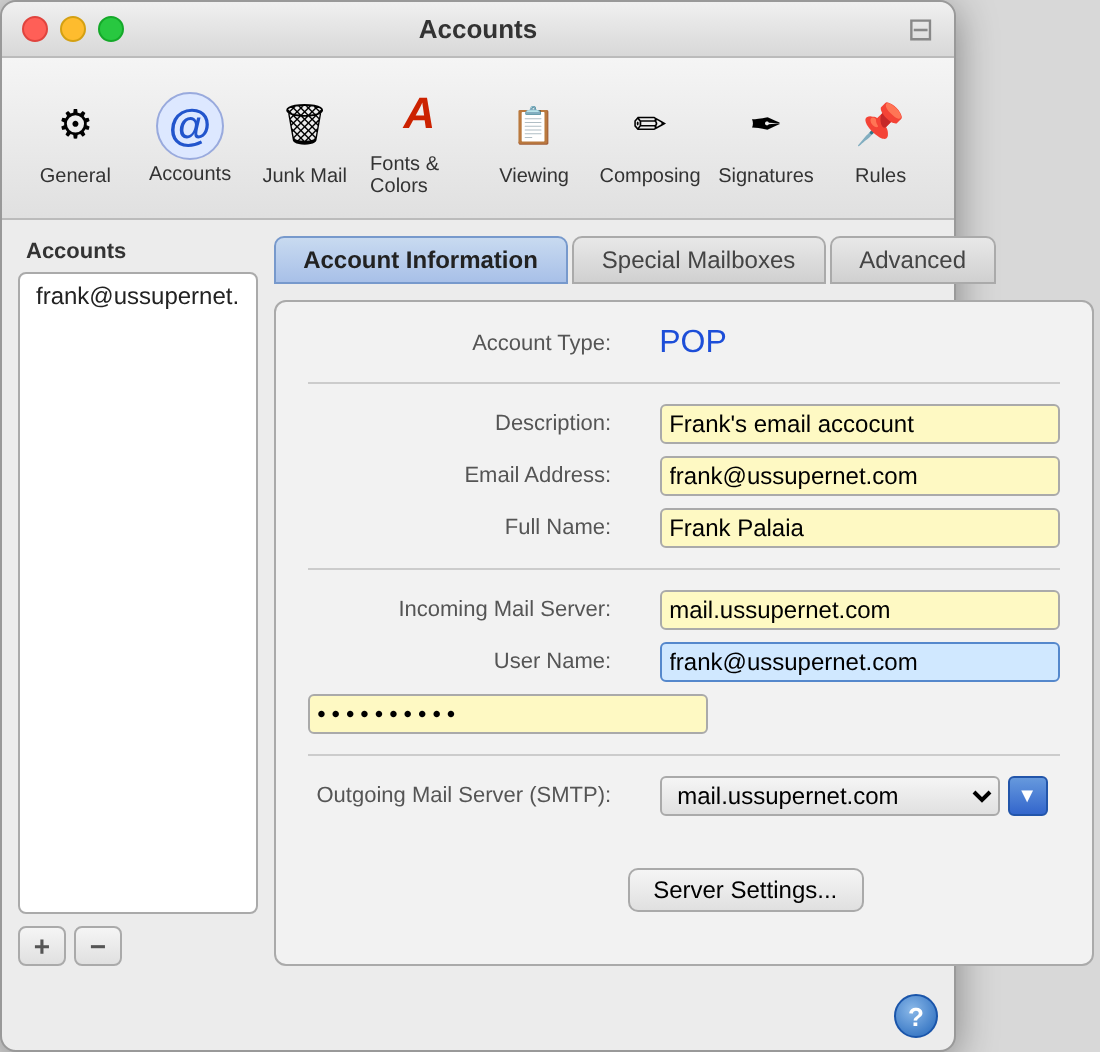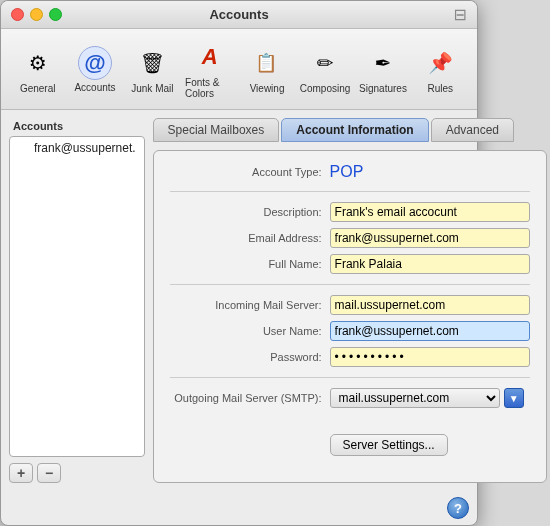--- a/index.html
+++ b/index.html
@@ -124,21 +124,20 @@
       padding: 2px 4px;
     }
 
     .sidebar-list {
       flex: 1;
       background: white;
       border: 1px solid #aaa;
       border-radius: 4px;
       overflow-y: auto;
       margin-top: 2px;
-      padding-left: 16px;
     }
 
     .sidebar-item {
       padding: 4px 8px;
       font-size: 12px;
       color: #222;
       cursor: pointer;
     }
 
     .sidebar-buttons {
@@ -199,20 +198,21 @@
       border: 1px solid #aaa;
       border-radius: 6px;
       padding: 12px 16px;
       flex: 1;
     }
 
     .form-row {
       display: flex;
       align-items: center;
       margin-bottom: 6px;
+      gap: 16px;
     }
 
     .form-label {
       text-align: right;
       width: 160px;
       min-width: 160px;
       color: #555;
       font-size: 11px;
       padding-right: 8px;
     }
@@ -386,22 +386,22 @@
       </div>
       <div class="sidebar-buttons">
         <button class="sidebar-btn">+</button>
         <button class="sidebar-btn">−</button>
       </div>
     </div>
 
     <div class="right-panel">
 
       <div class="tabs">
+        <div class="tab active">Account Information</div>
         <div class="tab">Special Mailboxes</div>
-        <div class="tab active">Account Information</div>
         <div class="tab">Advanced</div>
       </div>
 
       <div class="form-area">
 
         <div class="form-row">
           <div class="form-label">Account Type:</div>
           <div class="form-value-static">POP</div>
         </div>
 
@@ -428,21 +428,20 @@
           <div class="form-label">Incoming Mail Server:</div>
           <input class="form-input" type="text" value="mail.ussupernet.com" style="">
         </div>
 
         <div class="form-row">
           <div class="form-label">User Name:</div>
           <input class="form-input highlighted" type="text" value="frank@ussupernet.com" style="">
         </div>
 
         <div class="form-row">
-          <div class="form-label">Password:</div>
           <input class="form-input password" type="password" value="aaaaaaaaaa" style="">
         </div>
 
         <hr class="form-divider">
 
         <div class="form-row smtp-row">
           <div class="form-label">Outgoing Mail Server (SMTP):</div>
           <div class="smtp-select-wrapper">
             <select class="smtp-select">
               <option>mail.ussupernet.com</option>

